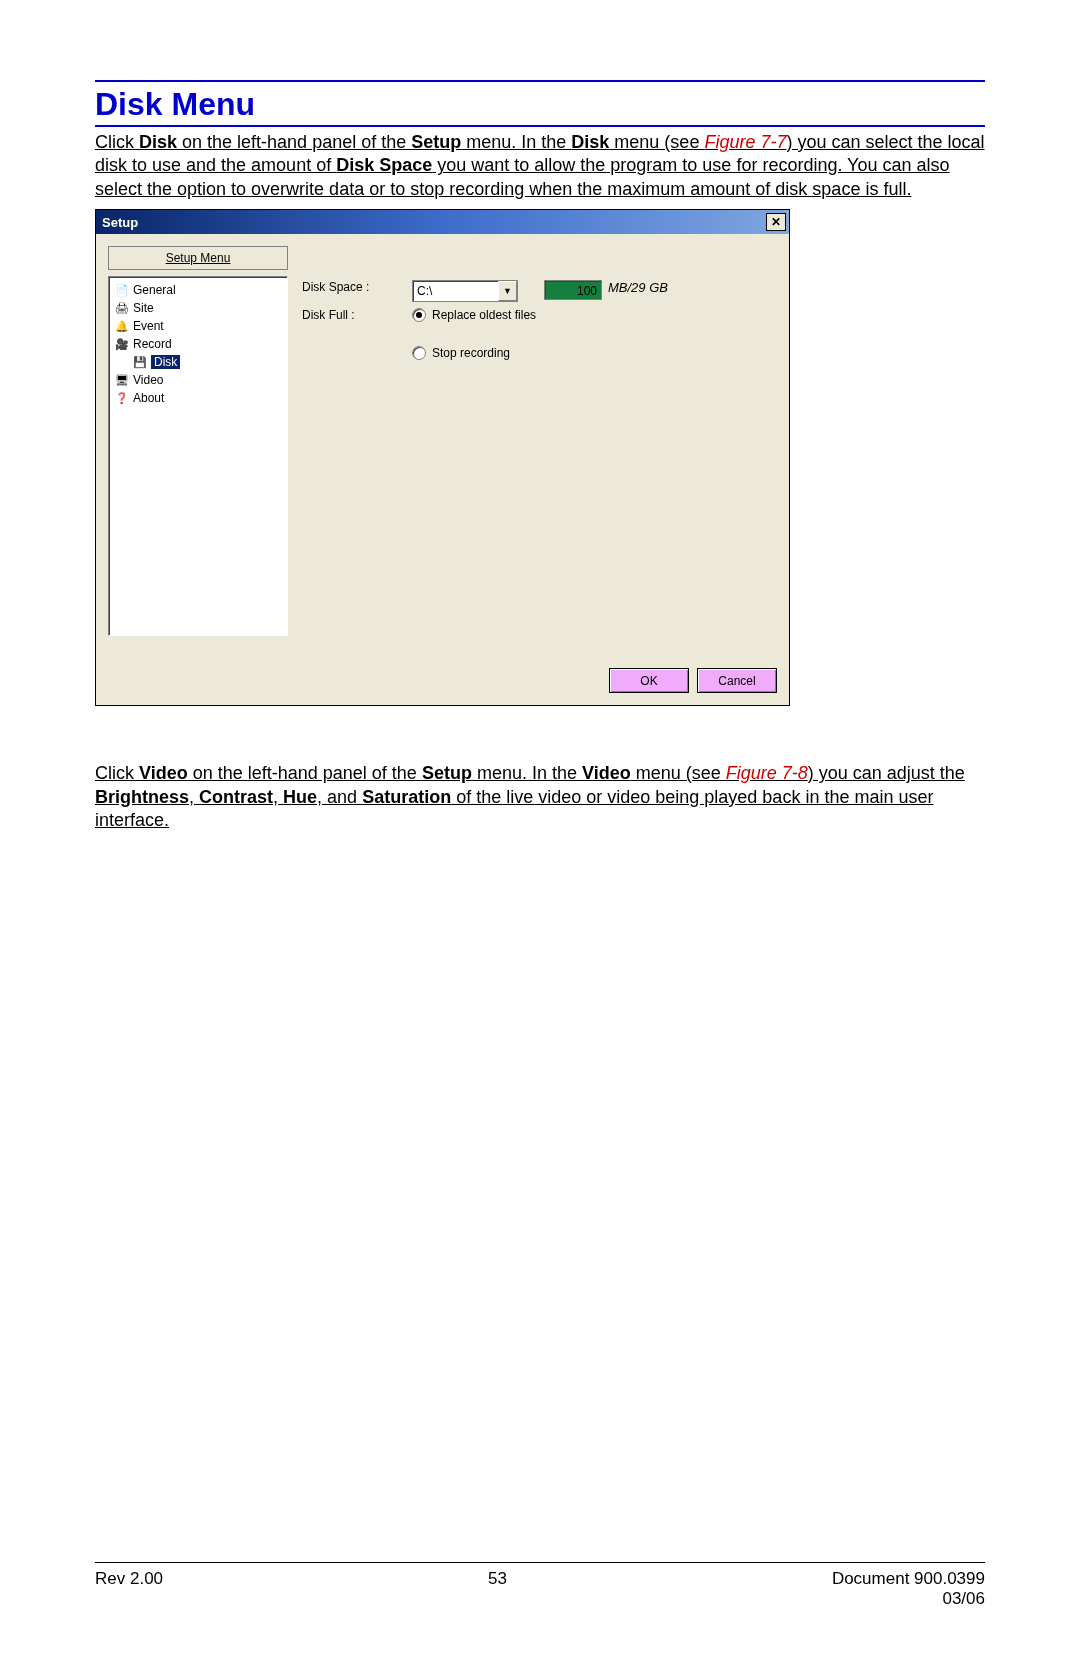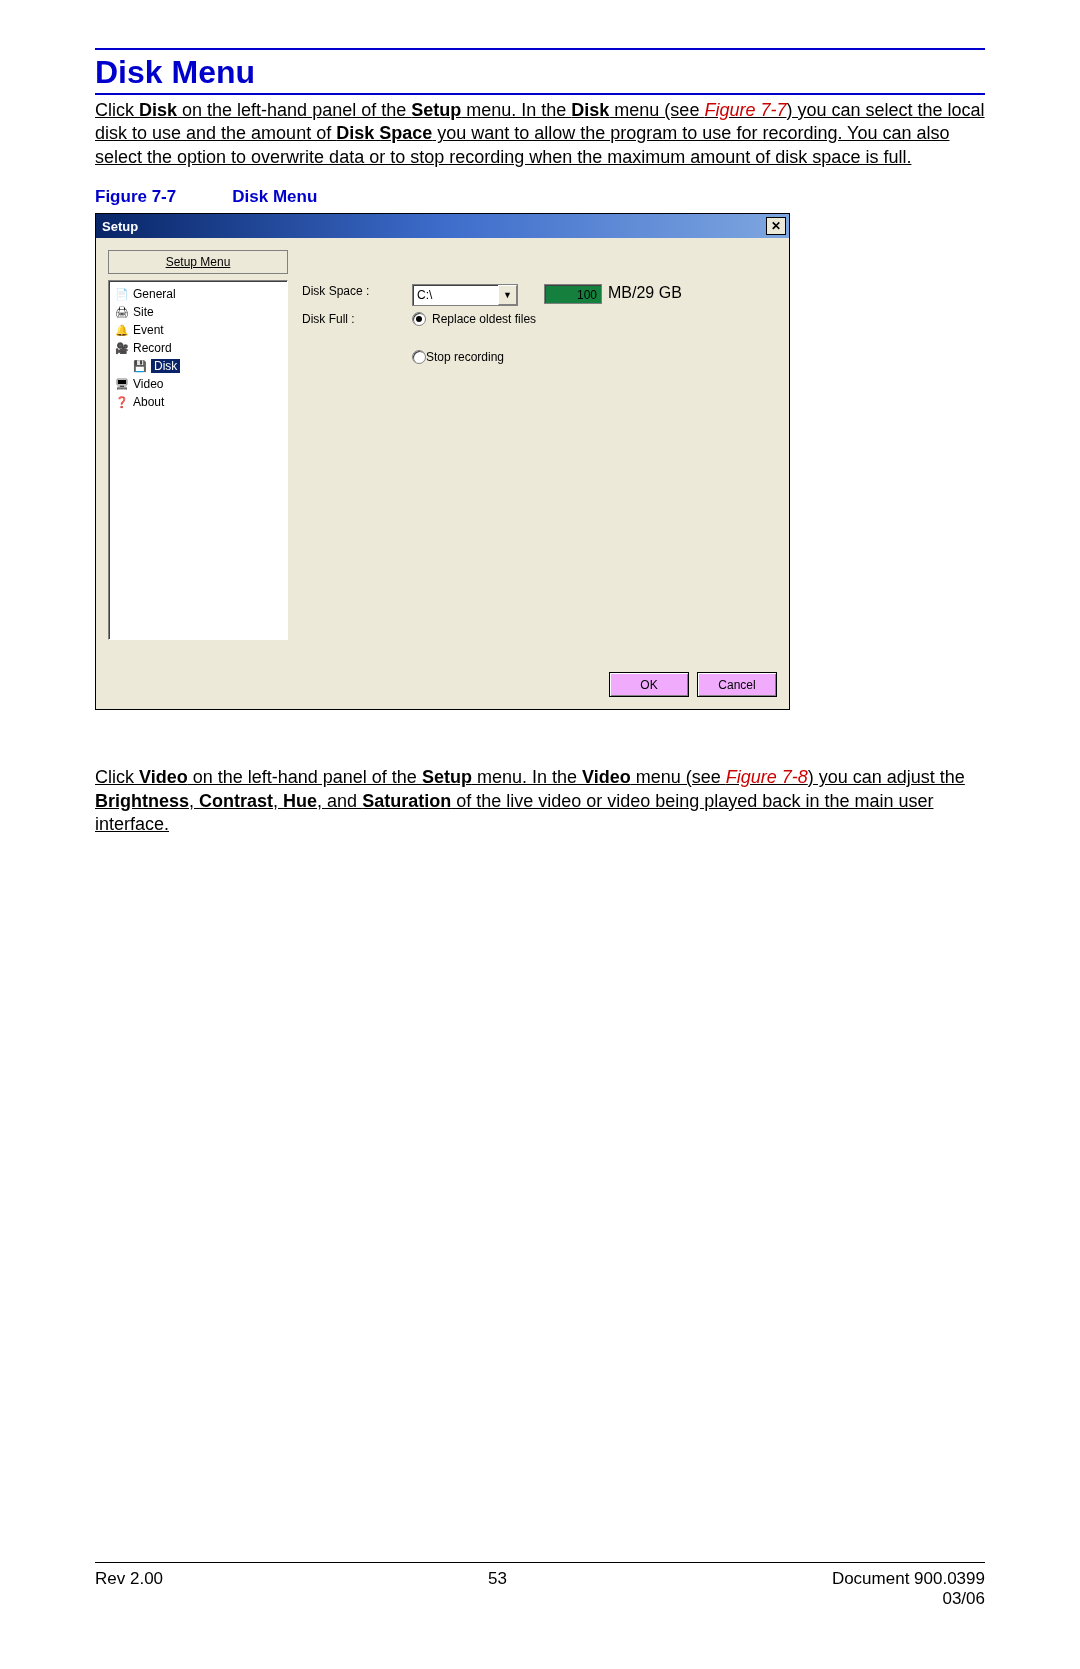--- a/index.html
+++ b/index.html
@@ -6,21 +6,21 @@
     margin: 0;
     padding: 0;
     background: #fff;
     font-family: Arial, Helvetica, sans-serif;
     color: #000;
   }
   .page {
     width: 1080px;
     min-height: 1669px;
     margin: 0 auto;
-    padding: 48px 95px 40px 95px;
+    padding: 80px 95px 40px 95px;
     box-sizing: border-box;
     position: relative;
   }
   h2.section-title {
     color: #0000cc;
     font-size: 32px;
     font-weight: bold;
     margin: 0 0 4px 0;
     border-top: 2px solid #0000cc;
     border-bottom: 2px solid #0000cc;
@@ -161,24 +161,25 @@
     border: 1px solid #808080;
     box-shadow: inset 1px 1px 0 #404040;
     height: 20px;
     width: 58px;
     text-align: right;
     padding: 0 4px;
     font-size: 12px;
     line-height: 20px;
     box-sizing: border-box;
   }
-  .unit { font-size: 16px; }
+  .unit { font-size: 13px; font-style: italic; }
   .radio-row {
     display: flex;
     align-items: center;
+    gap: 6px;
     font-size: 12px;
     margin-left: 110px;
     margin-bottom: 4px;
     margin-top: 24px;
   }
   .radio-dot {
     width: 12px;
     height: 12px;
     border-radius: 50%;
     border: 1px solid #808080;
@@ -230,23 +231,20 @@
 </head>
 <body>
 
 <div class="page">
 
   <h2 class="section-title">Disk Menu</h2>
   <p class="body-text">
     <span>Click </span><span class="bold">Disk</span><span> on the left-hand panel of the </span><span class="bold">Setup</span><span> menu. In the </span><span class="bold">Disk</span><span> menu (see </span><span class="fig-ref">Figure 7-7</span><span>) you can select the local disk to use and the amount of </span><span class="bold">Disk Space</span><span> you want to allow the program to use for recording. You can also select the option to overwrite data or to stop recording when the maximum amount of disk space is full.</span>
   </p>
 
-  <div class="figure-caption">
-    <span>Figure 7-7</span><span class="gap"></span><span>Disk Menu</span>
-  </div>
 
   <div class="dialog">
     <div class="titlebar">
       <span class="titlebar-text">Setup</span>
       <span class="close-btn">✕</span>
     </div>
     <div class="dialog-body">
       <div class="tree-area">
         <div class="setup-menu-btn">Setup Menu</div>
         <div class="tree-box">

